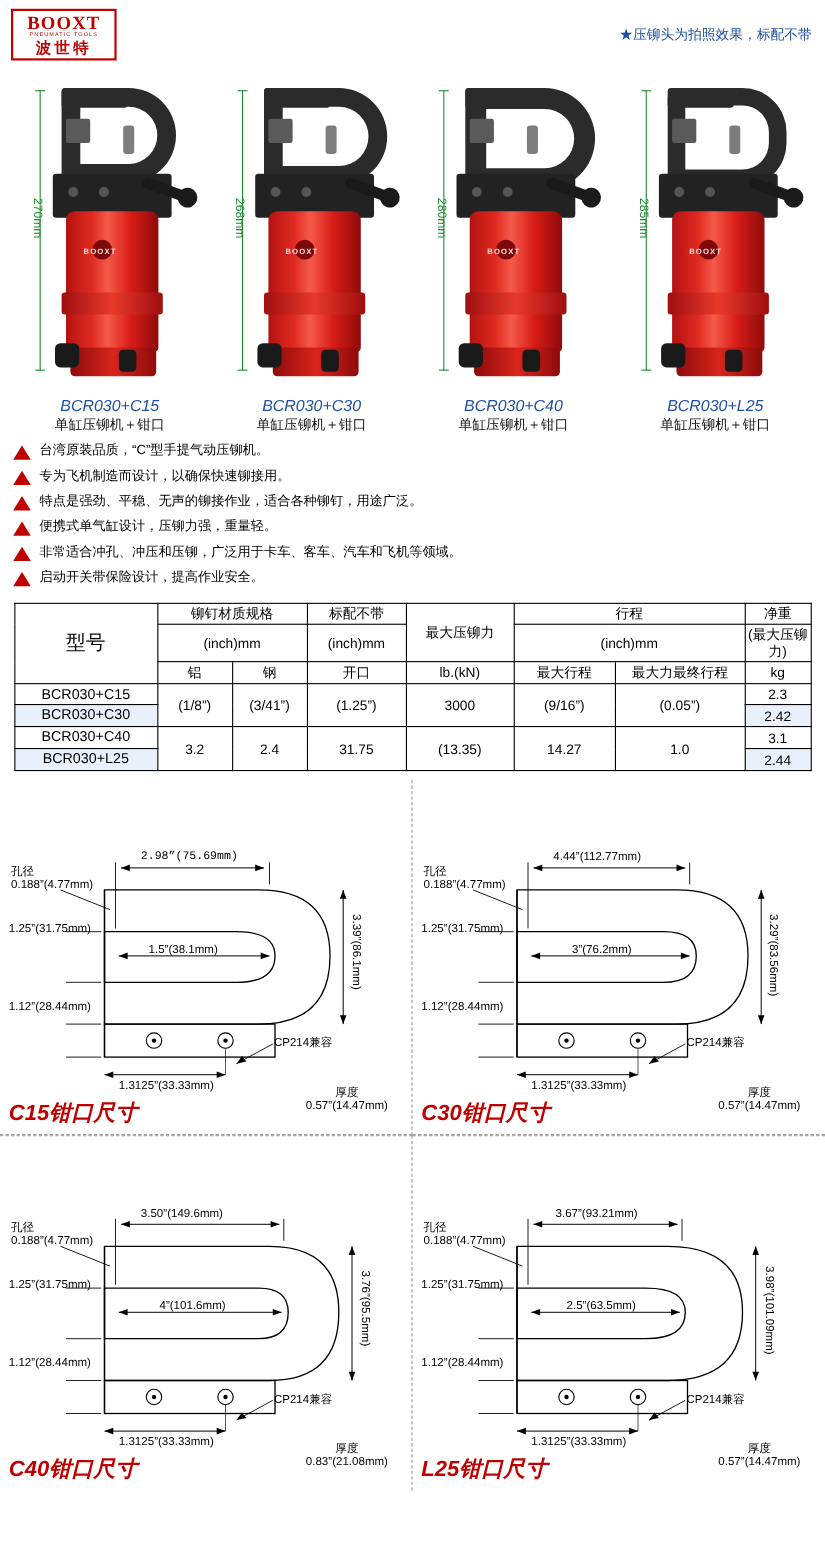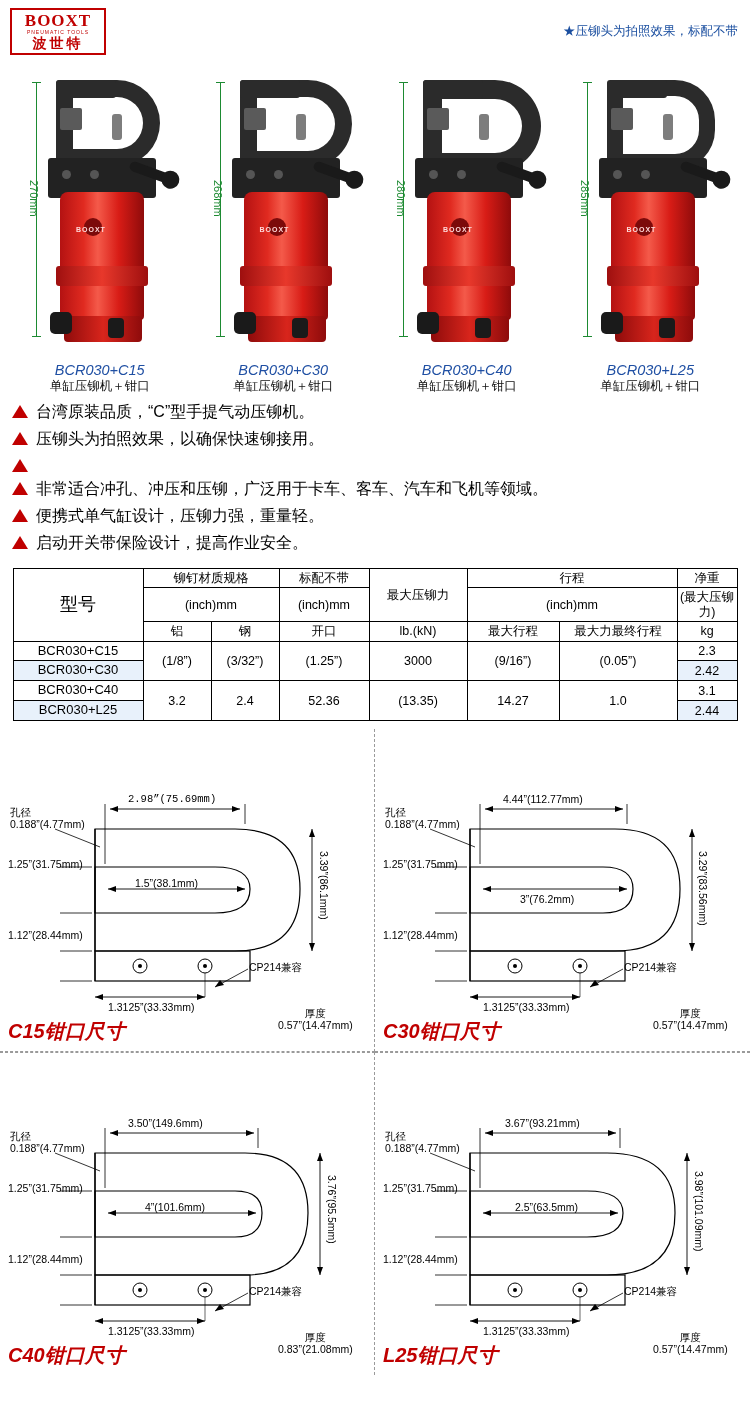--- a/index.html
+++ b/index.html
@@ -130,21 +130,21 @@
   .prod-title { color:#1f4fa3; font-size:14.5px; font-style:italic; margin-top:2px;}
   .prod-sub { color:#111; font-size:12.5px; margin-top:0;}
 
   
   .bullets { padding:6px 10px 2px 12px; }
   .bullet { display:flex; align-items:flex-start; margin-bottom:7px; }
   .tri {
     width:0;height:0;border-left:8px solid transparent;border-right:8px solid transparent;
     border-bottom:13px solid #c00000; margin:3px 8px 0 0; flex:none;
   }
-  .bullet-txt { font-size:16px; color:#000; line-height:1.25; }
+  .bullet-txt { font-size:12px; color:#000; line-height:1.25; }
 
   
   table.spec {
     border-collapse:collapse;
     width:724px;
     margin:6px auto 0 auto;
     font-size:12.5px;
     table-layout:fixed;
   }
   table.spec th, table.spec td {
@@ -301,32 +301,33 @@
 
 </div>
 
 <div class="bullets">
   <div class="bullet">
     <span class="tri"></span>
     <span class="bullet-txt">台湾原装品质，“C”型手提气动压铆机。</span>
   </div>
   <div class="bullet">
     <span class="tri"></span>
-    <span class="bullet-txt">压铆头为拍照效果，以确保快速铆接用。</span>
+    <span class="bullet-txt">专为飞机制造而设计，以确保快速铆接用。</span>
   </div>
   <div class="bullet">
     <span class="tri"></span>
+    <span class="bullet-txt">特点是强劲、平稳、无声的铆接作业，适合各种铆钉，用途广泛。</span>
+  </div>
+  <div class="bullet">
+    <span class="tri"></span>
+    <span class="bullet-txt">便携式单气缸设计，压铆力强，重量轻。</span>
   </div>
   <div class="bullet">
     <span class="tri"></span>
     <span class="bullet-txt">非常适合冲孔、冲压和压铆，广泛用于卡车、客车、汽车和飞机等领域。</span>
-  </div>
-  <div class="bullet">
-    <span class="tri"></span>
-    <span class="bullet-txt">便携式单气缸设计，压铆力强，重量轻。</span>
   </div>
   <div class="bullet">
     <span class="tri"></span>
     <span class="bullet-txt">启动开关带保险设计，提高作业安全。</span>
   </div>
 </div>
 
 <table class="spec">
   <colgroup>
     <col style="width:130px">
@@ -359,36 +360,36 @@
     <th>开口</th>
     <th>lb.(kN)</th>
     <th>最大行程</th>
     <th>最大力最终行程</th>
     <th>kg</th>
   </tr>
 
   <tr>
     <td class="cell-model">BCR030+C15</td>
     <td rowspan="2">(1/8”)</td>
-    <td rowspan="2">(3/32”)</td>
+    <td rowspan="2">(3/41”)</td>
     <td rowspan="2">(1.25”)</td>
     <td rowspan="2">3000</td>
     <td rowspan="2">(9/16”)</td>
     <td rowspan="2">(0.05”)</td>
     <td>2.3</td>
   </tr>
   <tr class="row-alt">
     <td class="cell-model">BCR030+C30</td>
     <td>2.42</td>
   </tr>
   <tr>
     <td class="cell-model">BCR030+C40</td>
     <td rowspan="2">3.2</td>
     <td rowspan="2">2.4</td>
-    <td rowspan="2">52.36</td>
+    <td rowspan="2">31.75</td>
     <td rowspan="2">(13.35)</td>
     <td rowspan="2">14.27</td>
     <td rowspan="2">1.0</td>
     <td>3.1</td>
   </tr>
   <tr class="row-alt">
     <td class="cell-model">BCR030+L25</td>
     <td>2.44</td>
   </tr>
 </tbody>
@@ -474,21 +475,21 @@
       <line x1="205" y1="244" x2="205" y2="268" stroke="#000" stroke-width="0.6"></line>
       <line x1="215" y1="258" x2="248" y2="240" stroke="#000" stroke-width="0.8"></line>
       <path d="M215 258 l9 -2 l-4 -5 z" fill="#000"></path>
       <line x1="55" y1="100" x2="100" y2="118" stroke="#000" stroke-width="0.8"></line>
     </svg>
     <div class="dim-txt two" style="left:10px; top:77px;">孔径
 0.188”(4.77mm)</div>
     <div class="dim-txt" style="left:128px; top:64px;">4.44”(112.77mm)</div>
     <div class="dim-txt v" style="left:322px; top:122px;">3.29”(83.56mm)</div>
     <div class="dim-txt" style="left:8px; top:129px;">1.25”(31.75mm)</div>
-    <div class="dim-txt" style="left:145px; top:164px;">3”(76.2mm)</div>
+    <div class="dim-txt" style="left:145px; top:148px;">3”(76.2mm)</div>
     <div class="dim-txt" style="left:8px; top:200px;">1.12”(28.44mm)</div>
     <div class="dim-txt" style="left:108px; top:272px;">1.3125”(33.33mm)</div>
     <div class="dim-txt" style="left:249px; top:232px;">CP214兼容</div>
     <div class="dim-txt two" style="left:278px; top:278px; text-align:center;">厚度
 0.57”(14.47mm)</div>
     <div class="dtitle">C30钳口尺寸</div>
   </div>
 
   <div class="draw-cell b-r b-t">
     <svg class="cshape" width="375" height="323" viewBox="0 0 375 323">

